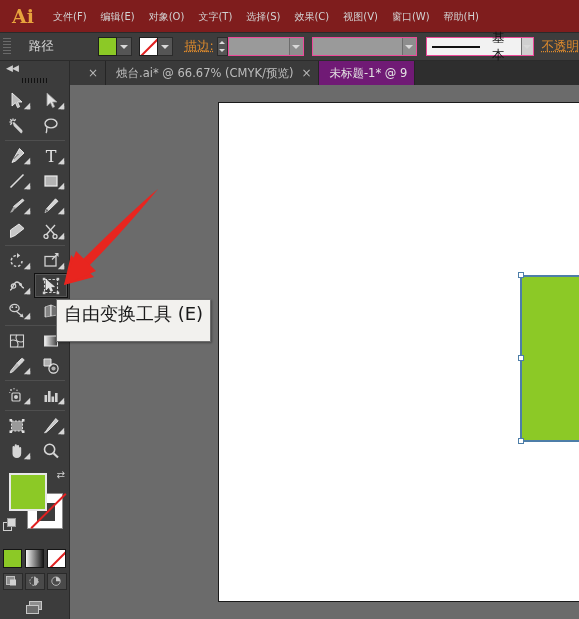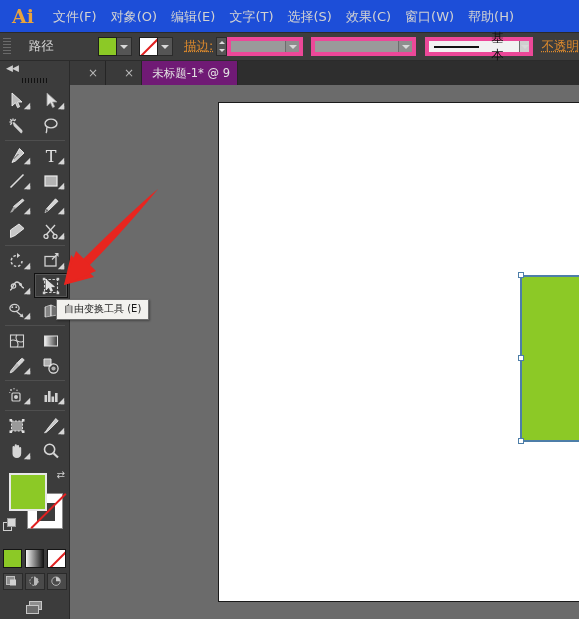--- a/index.html
+++ b/index.html
@@ -8,32 +8,32 @@
     overflow: hidden;
     background: #3c3c3c;
     font-family: "DejaVu Sans", "Liberation Sans", sans-serif;
     -webkit-font-smoothing: antialiased;
   }
   #app { position: relative; width: 579px; height: 619px; }
 
   
   .menubar {
     position: absolute; left: 0; top: 0; width: 579px; height: 33px;
-    background: #1d4ed8;
+    background: #7f1d1d;
     border-bottom: 1px solid #2a2a2a;
     display: flex; align-items: center;
   }
   .ai-logo {
     width: 46px; text-align: center;
     color: #e8a33d; font-size: 19px; font-weight: bold;
     font-family: "DejaVu Serif", "Liberation Serif", serif;
     letter-spacing: 0px; line-height: 33px;
   }
   .menu-item {
-    color: #d2d2d2; font-size: 13px; padding: 0 7px;
+    color: #d2d2d2; font-size: 10px; padding: 0 7px;
     line-height: 33px; white-space: nowrap; cursor: default;
   }
 
   
   .controlbar {
     position: absolute; left: 0; top: 33px; width: 579px; height: 28px;
     background: #3d3d3d;
     border-bottom: 1px solid #2b2b2b;
     display: flex; align-items: center;
   }
@@ -67,21 +67,21 @@
     border-left: 4px solid transparent; border-right: 4px solid transparent;
     border-top: 4px solid #d8d8d8;
   }
   .stepper {
     width: 11px; height: 19px; background: #555; border: 1px solid #2b2b2b;
     display: flex; flex-direction: column; align-items: center; justify-content: space-around;
   }
   .stepper .up { width:0;height:0;border-left:3px solid transparent;border-right:3px solid transparent;border-bottom:3px solid #ddd; }
   .stepper .dn { width:0;height:0;border-left:3px solid transparent;border-right:3px solid transparent;border-top:3px solid #ddd; }
   .combo {
-    height: 19px; background: #9a9a9a; border: 4px solid #ec4899;
+    height: 19px; background: #9a9a9a; border: 1px solid #ec4899;
     display: flex; align-items: center; gap: 6px;
   }
   .combo .cbtxt { flex: 1; font-size: 11px; color: #111; padding-left: 3px; white-space: nowrap; overflow: hidden; }
   .combo .cbarrow {
     width: 14px; height: 100%; background: #8e8e8e;
     border-left: 1px solid #6d6d6d;
     display: flex; align-items: center; justify-content: center;
   }
   .combo.white { background: #f2f2f2; }
   .combo.white .cbarrow { background: #cfcfcf; }
@@ -199,42 +199,43 @@
   .selbox .left   { left: 1px; top: 2px; width: 2px; height: 165px; }
   .handle {
     position: absolute; width: 6px; height: 6px;
     background: #fff; border: 1px solid #4d7ea8;
   }
 
   
   .tooltip {
     position: absolute; left: 56px; top: 299px;
     background: #f2f1ee; border: 1px solid #6e6e6e;
-    color: #1a1a1a; font-size: 10px;
-    padding: 2px 7px 3px 7px; white-space: nowrap;
+    color: #1a1a1a; font-size: 18px;
+    padding: 2px 7px 15px 7px; white-space: nowrap;
     box-shadow: 1px 1px 2px rgba(0,0,0,.35);
     z-index: 40;
   }
 
   
   .arrow { position: absolute; left: 60px; top: 185px; z-index: 35; pointer-events: none; }
 </style>
 </head>
 <body>
 
 <div id="app">
 
   <div class="menubar">
     <div class="ai-logo">Ai</div>
     <div class="menu-item">文件(F)</div>
+    <div class="menu-item">编辑(E)</div>
     <div class="menu-item">对象(O)</div>
-    <div class="menu-item">编辑(E)</div>
     <div class="menu-item">文字(T)</div>
     <div class="menu-item">选择(S)</div>
     <div class="menu-item">效果(C)</div>
+    <div class="menu-item">视图(V)</div>
     <div class="menu-item">窗口(W)</div>
     <div class="menu-item">帮助(H)</div>
   </div>
 
   <div class="controlbar">
     <div class="grip"></div>
     <div class="cb-label" style="margin-left:14px;width:72px;">路径</div>
 
     <div class="swatch-group">
       <div class="swatch swatch-fill"></div>
@@ -281,20 +282,21 @@
     </div>
 
     <div class="cb-label orange" style="margin-left:8px;">不透明</div>
   </div>
 
   <div class="tabbar">
     <div class="doctab">
       <span class="close">×</span>
     </div>
     <div class="doctab">
+      <span>烛台.ai* @ 66.67% (CMYK/预览)</span>
       <span class="close">×</span>
     </div>
     <div class="doctab active">
       <span>未标题-1* @ 9</span>
     </div>
   </div>
 
   <div class="toolpanel">
     <div class="tp-header">
       <span class="tp-collapse">◀◀</span>

